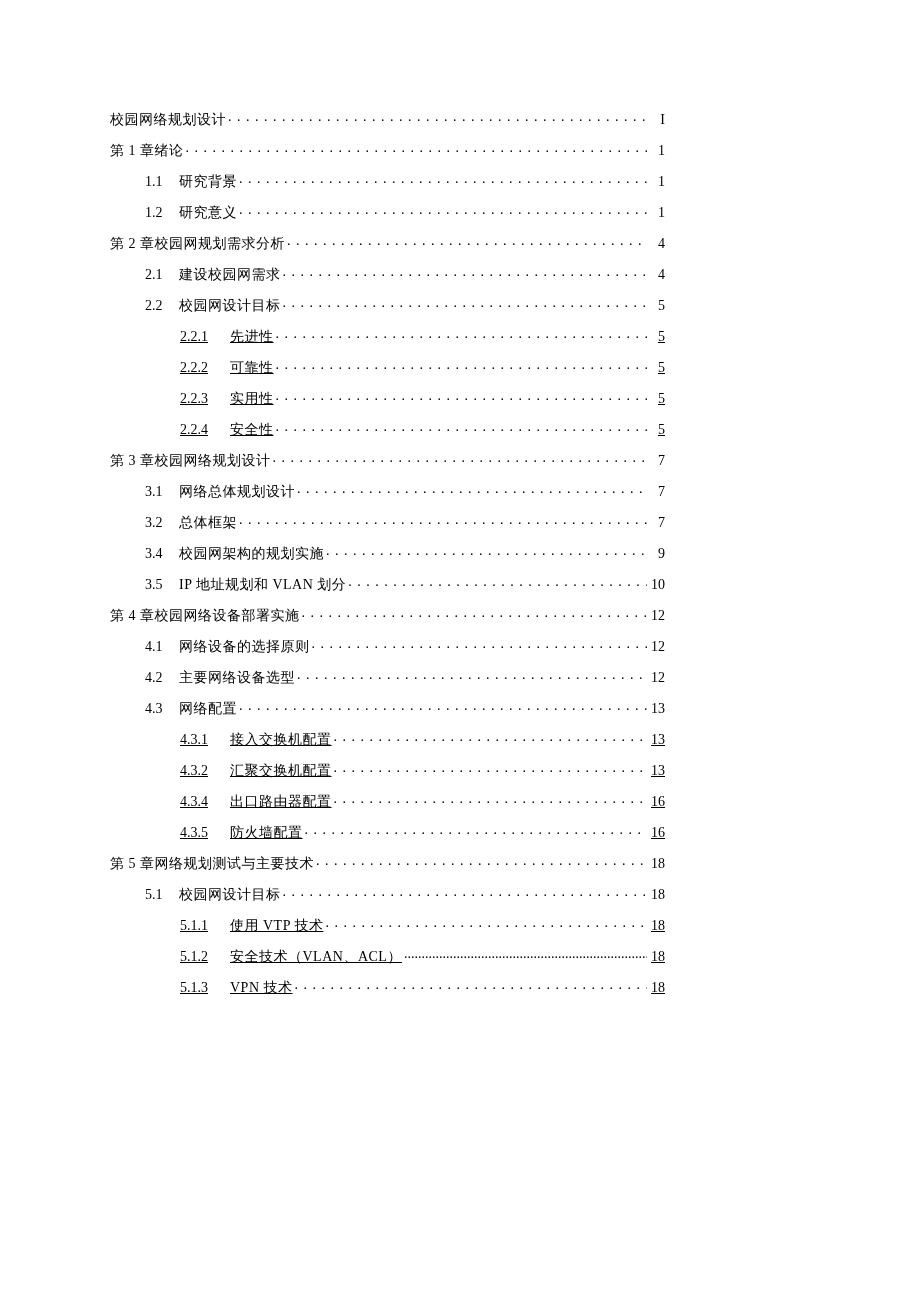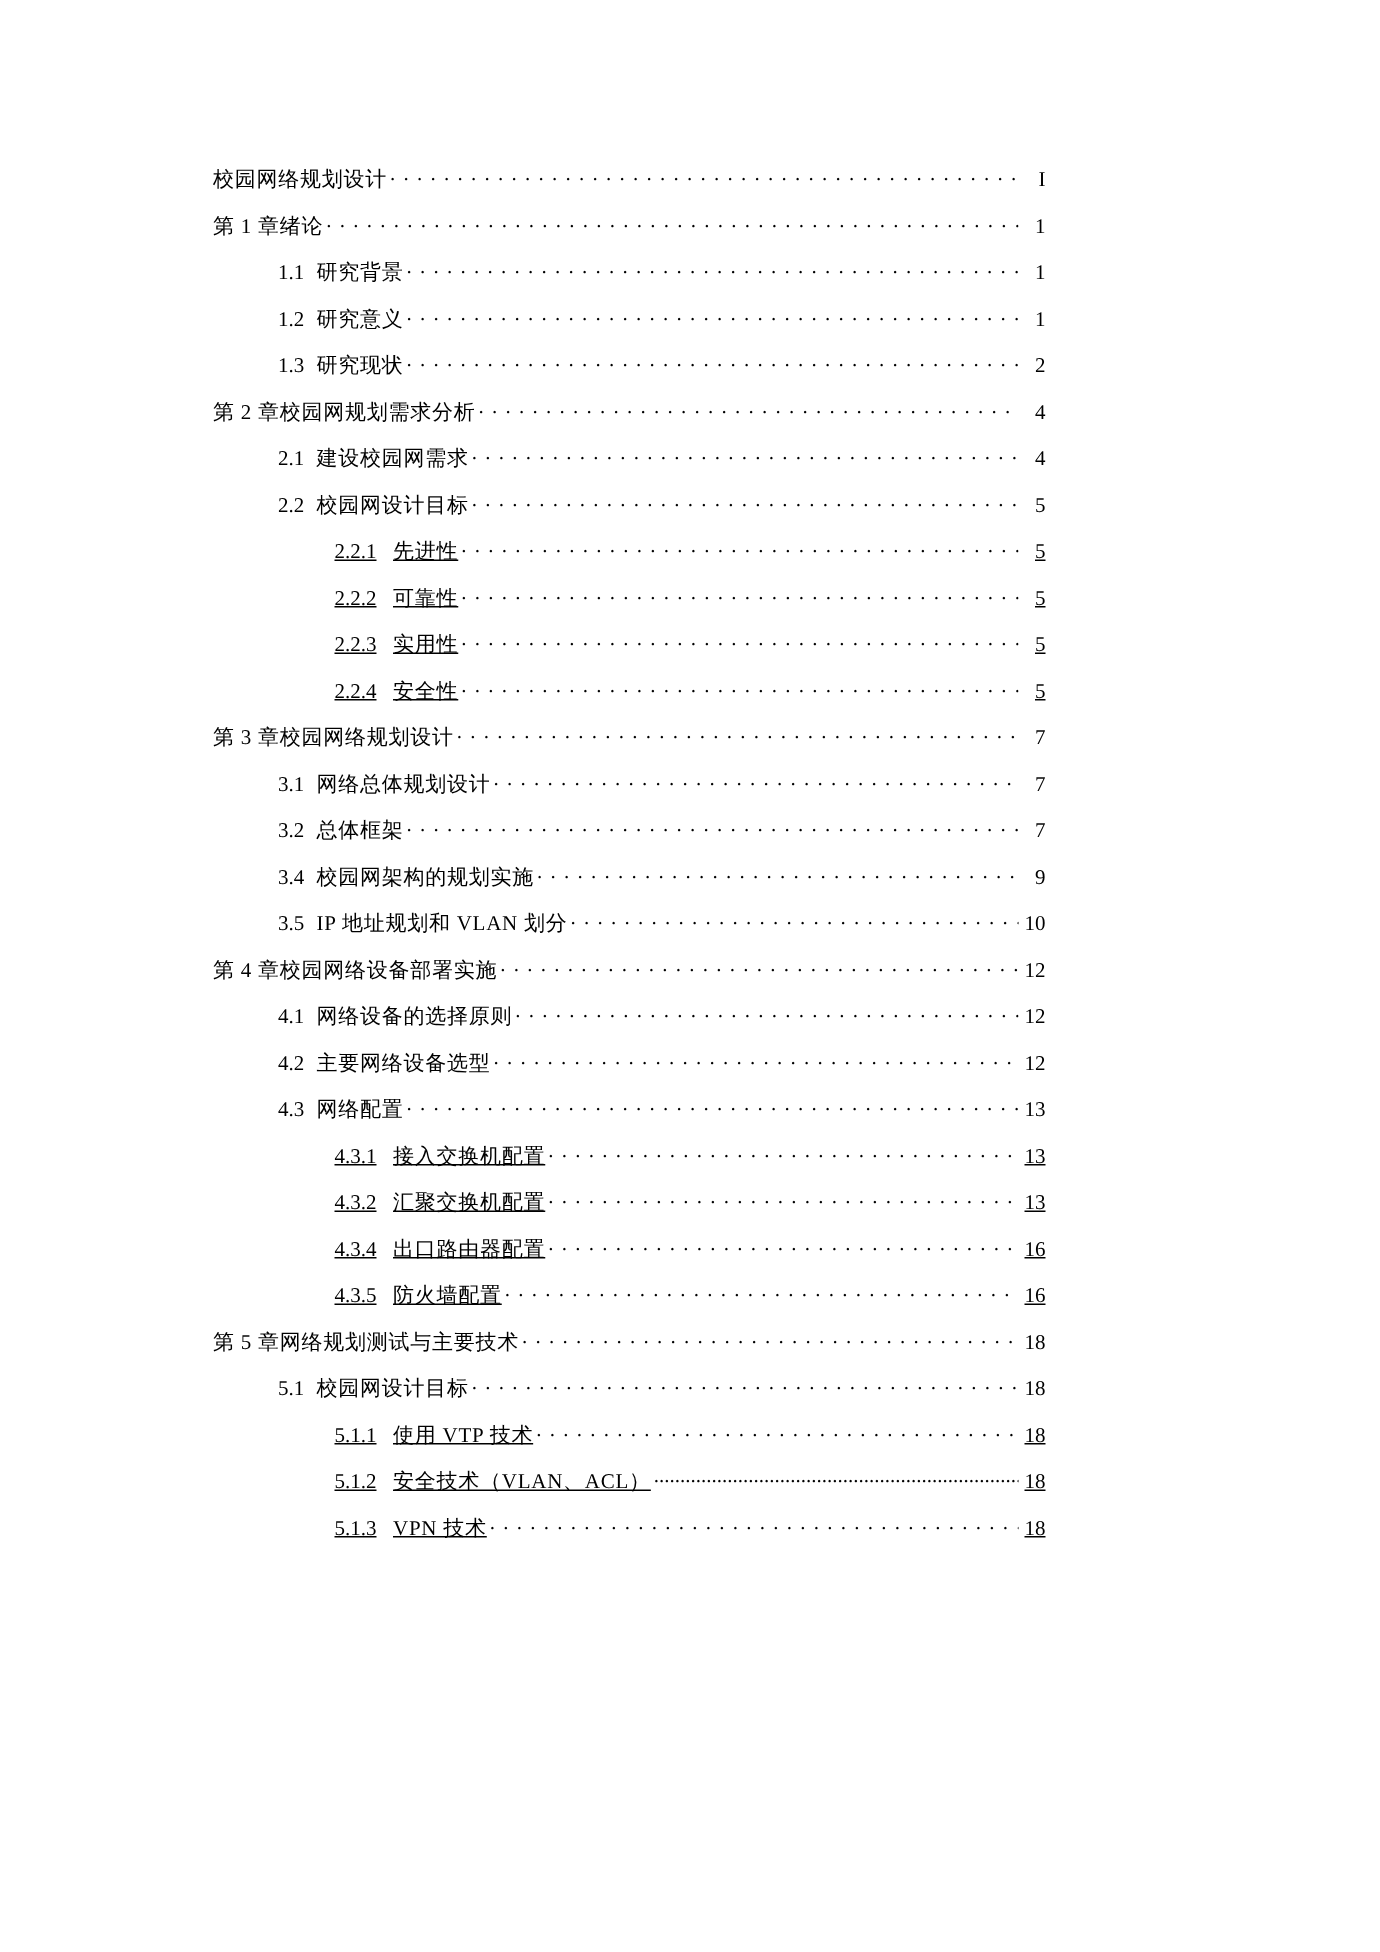--- a/index.html
+++ b/index.html
@@ -8,37 +8,35 @@
     background: #fff;
     font-family: "SimSun", "宋体", serif;
     color: #000;
   }
   .page {
     width: 775px;
     height: 1301px;
     box-sizing: border-box;
     padding: 110px 110px 0 110px;
     position: relative;
-    margin-left: 32px;
   }
   .toc-line {
     display: flex;
     align-items: baseline;
     font-size: 14px;
     line-height: 1;
     height: 31px;
     white-space: nowrap;
   }
   .indent-0 { padding-left: 0; }
   .indent-1 { padding-left: 35px; }
   .indent-2 { padding-left: 70px; text-decoration: underline; }
   .toc-num {
     display: inline-block;
     flex: 0 0 auto;
-    text-align: center;
   }
   .indent-1 .toc-num { min-width: 34px; }
   .indent-2 .toc-num { min-width: 50px; }
   .toc-title {
     flex: 0 0 auto;
     letter-spacing: 0.5px;
   }
   .toc-dots {
     flex: 1 1 auto;
     overflow: hidden;
@@ -86,26 +84,20 @@
         <span class="toc-title">研究背景</span>
         <span class="toc-dots"></span>
         <span class="toc-page">1</span>
       </div>
       <div class="toc-line indent-1">
         <span class="toc-num">1.2</span>
         <span class="toc-title">研究意义</span>
         <span class="toc-dots"></span>
         <span class="toc-page">1</span>
       </div>
-      <div class="toc-line indent-1">
-        <span class="toc-num">1.3</span>
-        <span class="toc-title">研究现状</span>
-        <span class="toc-dots"></span>
-        <span class="toc-page">2</span>
-      </div>
       <div class="toc-line indent-0">
         <span class="toc-title">第 2 章校园网规划需求分析</span>
         <span class="toc-dots"></span>
         <span class="toc-page">4</span>
       </div>
       <div class="toc-line indent-1">
         <span class="toc-num">2.1</span>
         <span class="toc-title">建设校园网需求</span>
         <span class="toc-dots"></span>
         <span class="toc-page">4</span>

